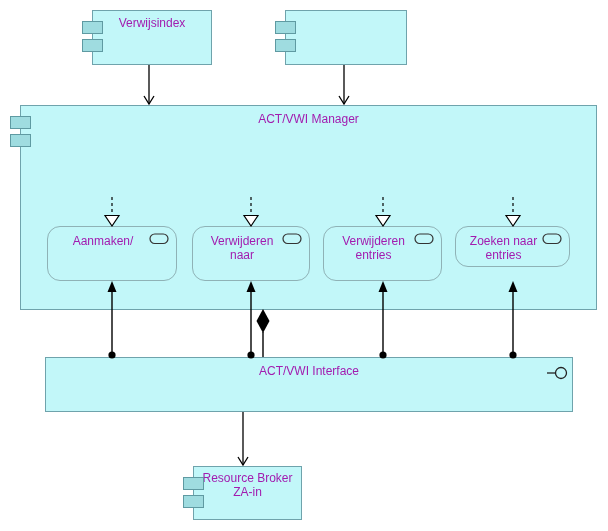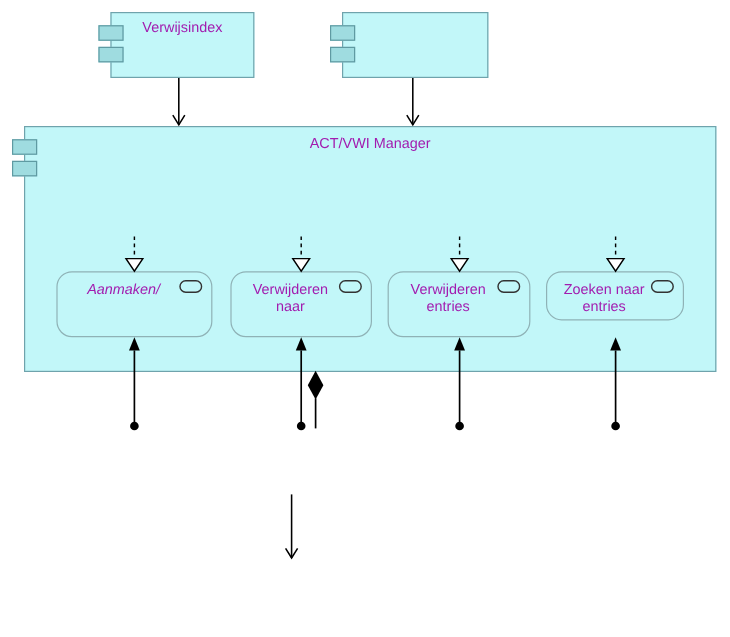--- a/index.html
+++ b/index.html
@@ -48,21 +48,21 @@
     <div class="tab t2"></div>
   </div>
 
   <div class="node rect-node" style="left:20px; top:105px; width:577px; height:205px;">
     <div class="tab t1"></div>
     <div class="tab t2"></div>
     <div class="label title-label">ACT/VWI Manager</div>
   </div>
 
 
-  <div class="node round-node" style="left:47px; top:226px; width:130px; height:55px;font-style:italic;">
+  <div class="node round-node" style="left:47px; top:226px; width:130px; height:55px;">
     <div class="svc-text two-line">
       <div>Aanmaken/</div>
     </div>
     <svg class="corner-icon svc-icon" width="20" height="12">
       <rect x="1" y="1" width="18" height="9.5" rx="4.75" fill="none" stroke="#333333" stroke-width="1.2"></rect>
     </svg>
   </div>
 
   <div class="node round-node" style="left:192px; top:226px; width:118px; height:55px;">
     <div class="svc-text two-line">
@@ -87,21 +87,36 @@
   <div class="node round-node" style="left:455px; top:226px; width:115px; height:41px;">
     <div class="svc-text two-line">
       <div>Zoeken naar</div>
       <div>entries</div>
     </div>
     <svg class="corner-icon svc-icon" width="20" height="12">
       <rect x="1" y="1" width="18" height="9.5" rx="4.75" fill="none" stroke="#333333" stroke-width="1.2"></rect>
     </svg>
   </div>
 
+  <div class="node rect-node" style="left:45px; top:357px; width:528px; height:55px;">
+    <div class="label title-label">ACT/VWI Interface</div>
+    <svg class="corner-icon if-icon" width="22" height="14">
+      <line x1="1" y1="7" x2="9.5" y2="7" stroke="#222222" stroke-width="1.3"></line>
+      <circle cx="15" cy="7" r="5.5" fill="none" stroke="#222222" stroke-width="1.3"></circle>
+    </svg>
+  </div>
 
+  <div class="node rect-node" style="left:193px; top:466px; width:109px; height:54px;">
+    <div class="tab t1"></div>
+    <div class="tab t2"></div>
+    <div class="label broker-text two-line">
+      <div>Resource Broker</div>
+      <div>ZA-in</div>
+    </div>
+  </div>
 
   <svg class="overlay" viewBox="0 0 608 531">
 
     <g stroke="#000" stroke-width="1.3" fill="none">
       <line x1="149" y1="65" x2="149" y2="104"></line>
       <polyline points="144,96 149,104 154,96"></polyline>
     </g>
 
     <g stroke="#000" stroke-width="1.3" fill="none">
       <line x1="344" y1="65" x2="344" y2="104"></line>

